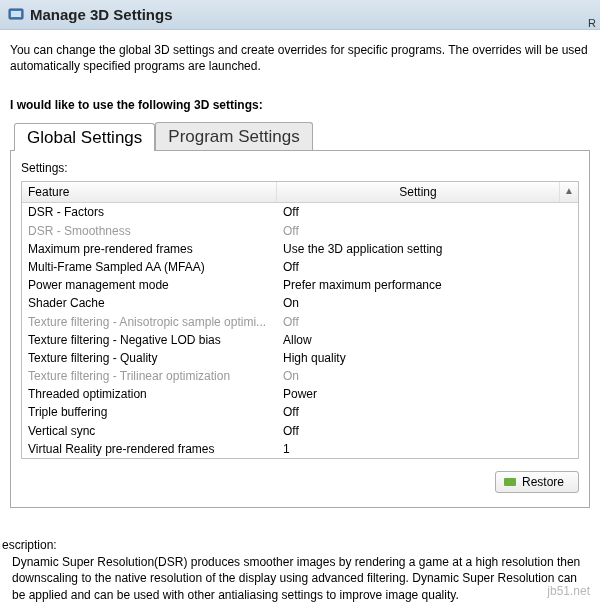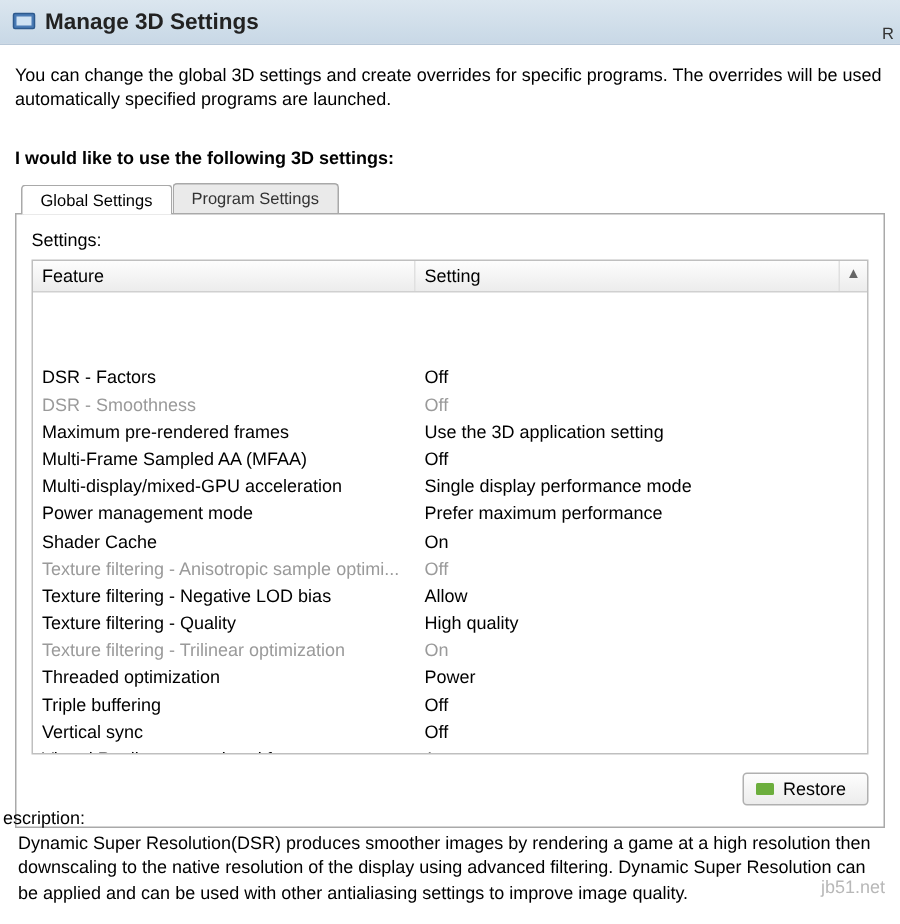--- a/index.html
+++ b/index.html
@@ -56,21 +56,21 @@
       margin: 0 10px;
       display: flex;
       align-items: flex-end;
       position: relative;
       padding-left: 4px;
     }
     .tab {
       border: 1px solid #a9a9a9;
       border-bottom: none;
       padding: 4px 12px 3px 12px;
-      font-size: 11px;
+      font-size: 17px;
       background: #f0f0f0;
       border-radius: 3px 3px 0 0;
       margin-right: 0;
       position: relative;
       cursor: pointer;
     }
     .tab.active {
       background: #fff;
       z-index: 2;
       top: 1px;
@@ -98,32 +98,31 @@
       background: linear-gradient(to bottom, #fdfdfd, #ececec);
       border-bottom: 1px solid #d0d0d0;
       font-size: 12px;
     }
     .grid-header .col {
       padding: 3px 6px;
       border-right: 1px solid #e0e0e0;
     }
     .grid-header .col:last-child { border-right: none; }
     .grid-header .col.feature { flex: 0 0 255px; }
-    .grid-header .col.setting { flex: 1; }
+    .grid-header .col.setting { flex: 1; text-align: center; }
     .grid-header .col.scroll {
       flex: 0 0 18px;
       text-align: center;
       color: #666;
       font-size: 10px;
       padding: 3px 0;
     }
     .grid-body {
       max-height: 260px;
       overflow: hidden;
-      margin-top: 47px;
     }
     .grid-row {
       display: flex;
       font-size: 12px;
       padding: 1px 0;
       line-height: 1.35;
     }
     .grid-row .cell {
       padding: 0 6px;
       overflow: hidden;
@@ -224,24 +223,20 @@
         </div>
         <div class="grid-row">
           <div class="cell feature">Maximum pre-rendered frames</div>
           <div class="cell setting">Use the 3D application setting</div>
         </div>
         <div class="grid-row">
           <div class="cell feature">Multi-Frame Sampled AA (MFAA)</div>
           <div class="cell setting">Off</div>
         </div>
         <div class="grid-row">
-          <div class="cell feature">Multi-display/mixed-GPU acceleration</div>
-          <div class="cell setting">Single display performance mode</div>
-        </div>
-        <div class="grid-row">
           <div class="cell feature">Power management mode</div>
           <div class="cell setting">Prefer maximum performance</div>
         </div>
         <div class="grid-row">
           <div class="cell feature">Shader Cache</div>
           <div class="cell setting">On</div>
         </div>
         <div class="grid-row disabled">
           <div class="cell feature">Texture filtering - Anisotropic sample optimi...</div>
           <div class="cell setting">Off</div>

